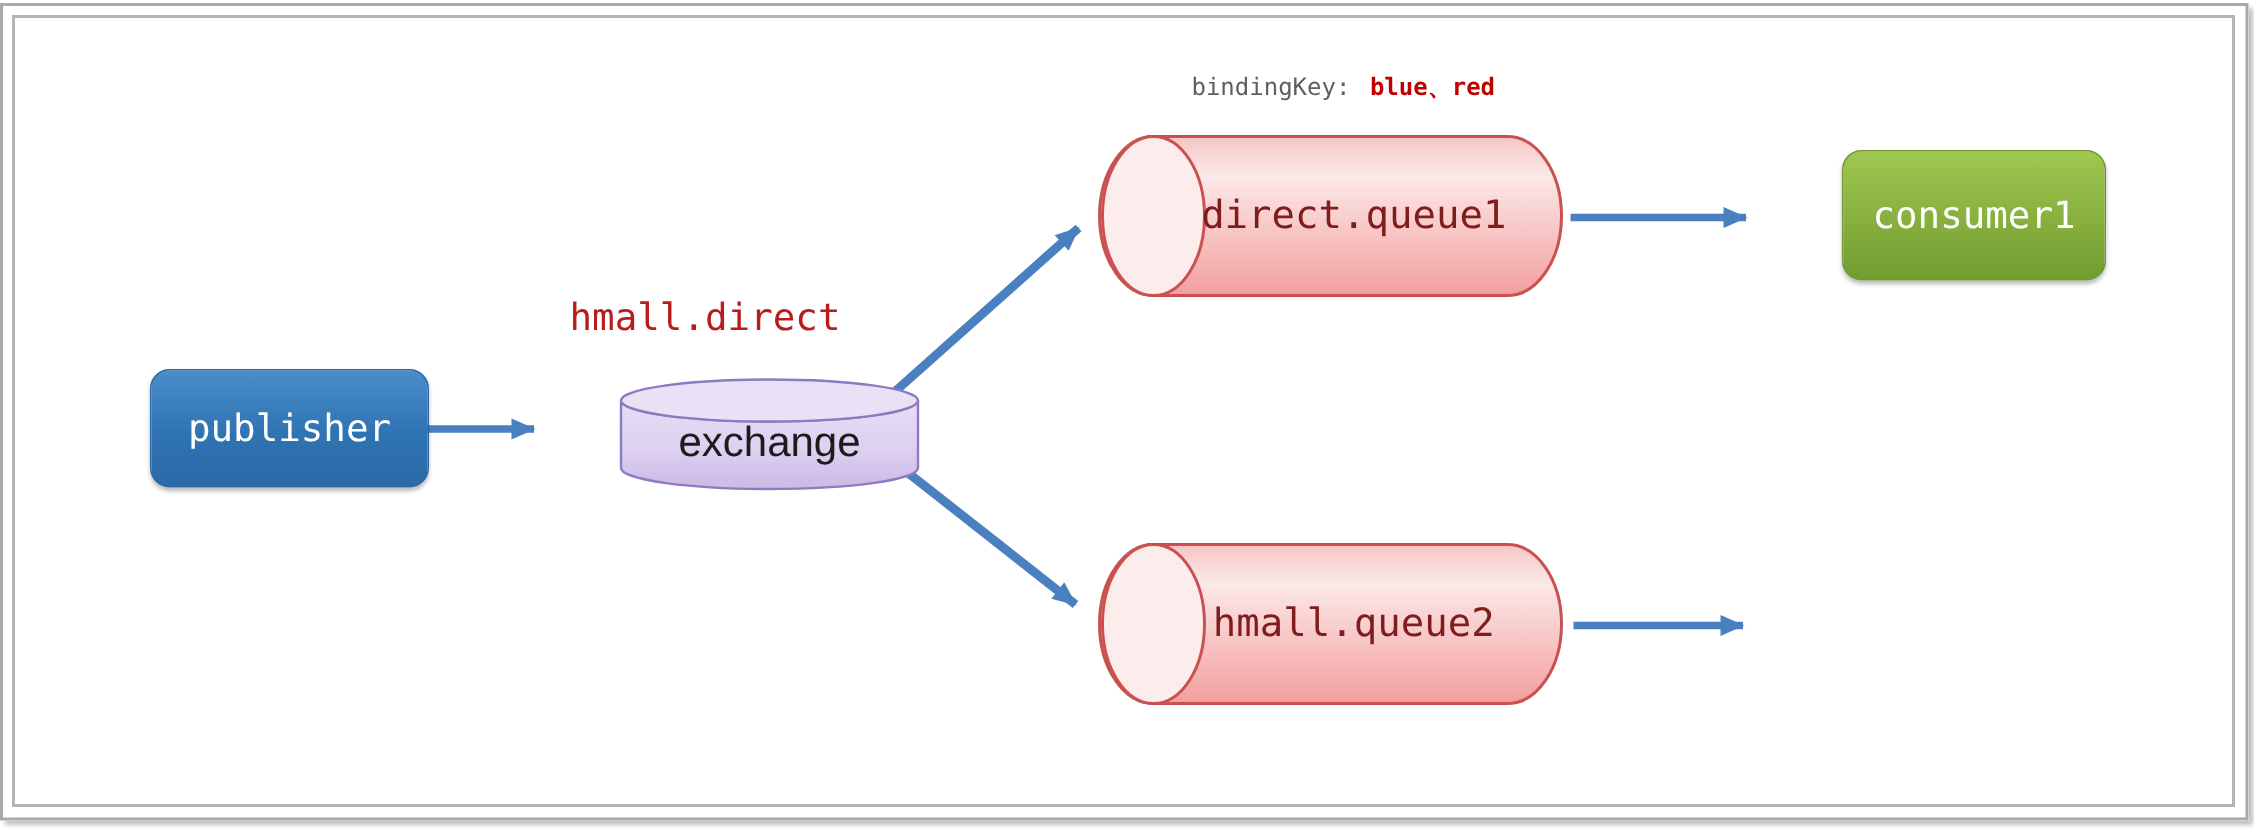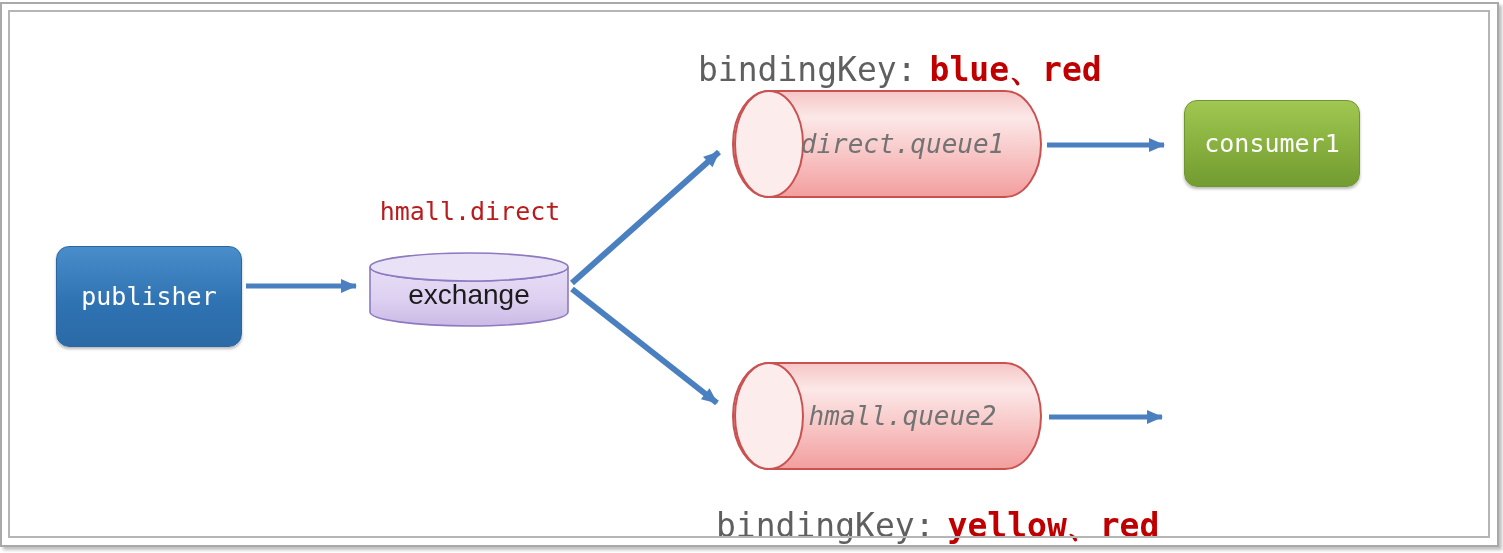--- a/index.html
+++ b/index.html
@@ -14,28 +14,28 @@
     position:absolute;left:0;top:2px;right:4px;bottom:6px;
     border:2px solid #a9a9a9;
     box-shadow:3px 3px 3px rgba(0,0,0,0.25);
     pointer-events:none;
   }
   .frame-inner{
     position:absolute;left:8px;top:10px;right:13px;bottom:15px;
     border:2px solid #b5b5b5;
     pointer-events:none;
   }
-  .node{position:absolute;display:flex;align-items:center;justify-content:center;box-sizing:border-box;}
+  .node{position:absolute;display:flex;align-items:center;justify-content:center;box-sizing:border-box;margin-left:44px;}
   .rect-node{
     border-radius:13px;
     color:#ffffff;
     box-shadow:0 2px 3px rgba(0,0,0,0.28);
   }
   .publisher{
-    left:56px;top:246px;width:186px;height:101px;
+    left:56px;top:246px;width:186px;height:79px;
     background:linear-gradient(180deg,#4a8dcb 0%,#2f73b2 55%,#2b6aa7 100%);
     border:1px solid #2b66a2;
     font-size:25px;
   }
   .consumer{
     background:linear-gradient(180deg,#a0c751 0%,#84ad3c 60%,#739c31 100%);
     border:1px solid #6f9630;
     font-size:25px;
   }
   .consumer1{left:1184px;top:100px;width:176px;height:87px;}
@@ -48,28 +48,28 @@
     padding-top:10px;
     font-family:"Liberation Sans","DejaVu Sans",sans-serif;
     font-size:28px;color:#1c1c1c;
   }
   .queue-wrap{width:313px;height:112px;}
   .queue1{left:732px;top:88px;}
   .queue2{left:732px;top:360px;}
   .queue-label{
     position:absolute;inset:0;display:flex;align-items:center;justify-content:center;
     padding-left:28px;
-    font-size:26px;color:#737373;font-style:italic;
+    font-size:26px;color:#7f1d1d;
   }
   .floating-label{
     position:absolute;text-align:center;font-size:25px;color:#b91c1c;
     white-space:nowrap;
   }
   .exchange-name{left:360px;top:197px;width:220px;}
-  .binding{font-size:33px;color:#5f5f5f;}
+  .binding{font-size:16px;color:#5f5f5f;}
   .binding-top{left:698px;top:48px;width:395px;}
   .binding-bottom{left:716px;top:504px;width:395px;}
   .binding .vals{color:#c00000;font-weight:bold;padding-left:13px;}
   .arrows{position:absolute;left:0;top:0;pointer-events:none;}
 </style>
 </head>
 <body>
 
 <div class="stage">
 
@@ -127,20 +127,17 @@
       <path d="M 37 3 L 273 3 A 36 53 0 0 1 273 109 L 37 109 A 36 53 0 0 1 37 3 Z" fill="url(#qgrad)" stroke="#c95251" stroke-width="2"></path>
       <ellipse cx="37" cy="56" rx="34" ry="53" fill="#fcecec" stroke="#c95251" stroke-width="2"></ellipse>
     </svg>
     <div class="queue-label">hmall.queue2</div>
   </div>
 
   <div class="node rect-node consumer consumer1">
     <span>consumer1</span>
   </div>
 
-  <div class="floating-label binding binding-bottom">
-    <span>bindingKey:</span><span class="vals">yellow、red</span>
-  </div>
 
   <div class="frame-outer"></div>
   <div class="frame-inner"></div>
 
 </div>
 
 </body></html>

